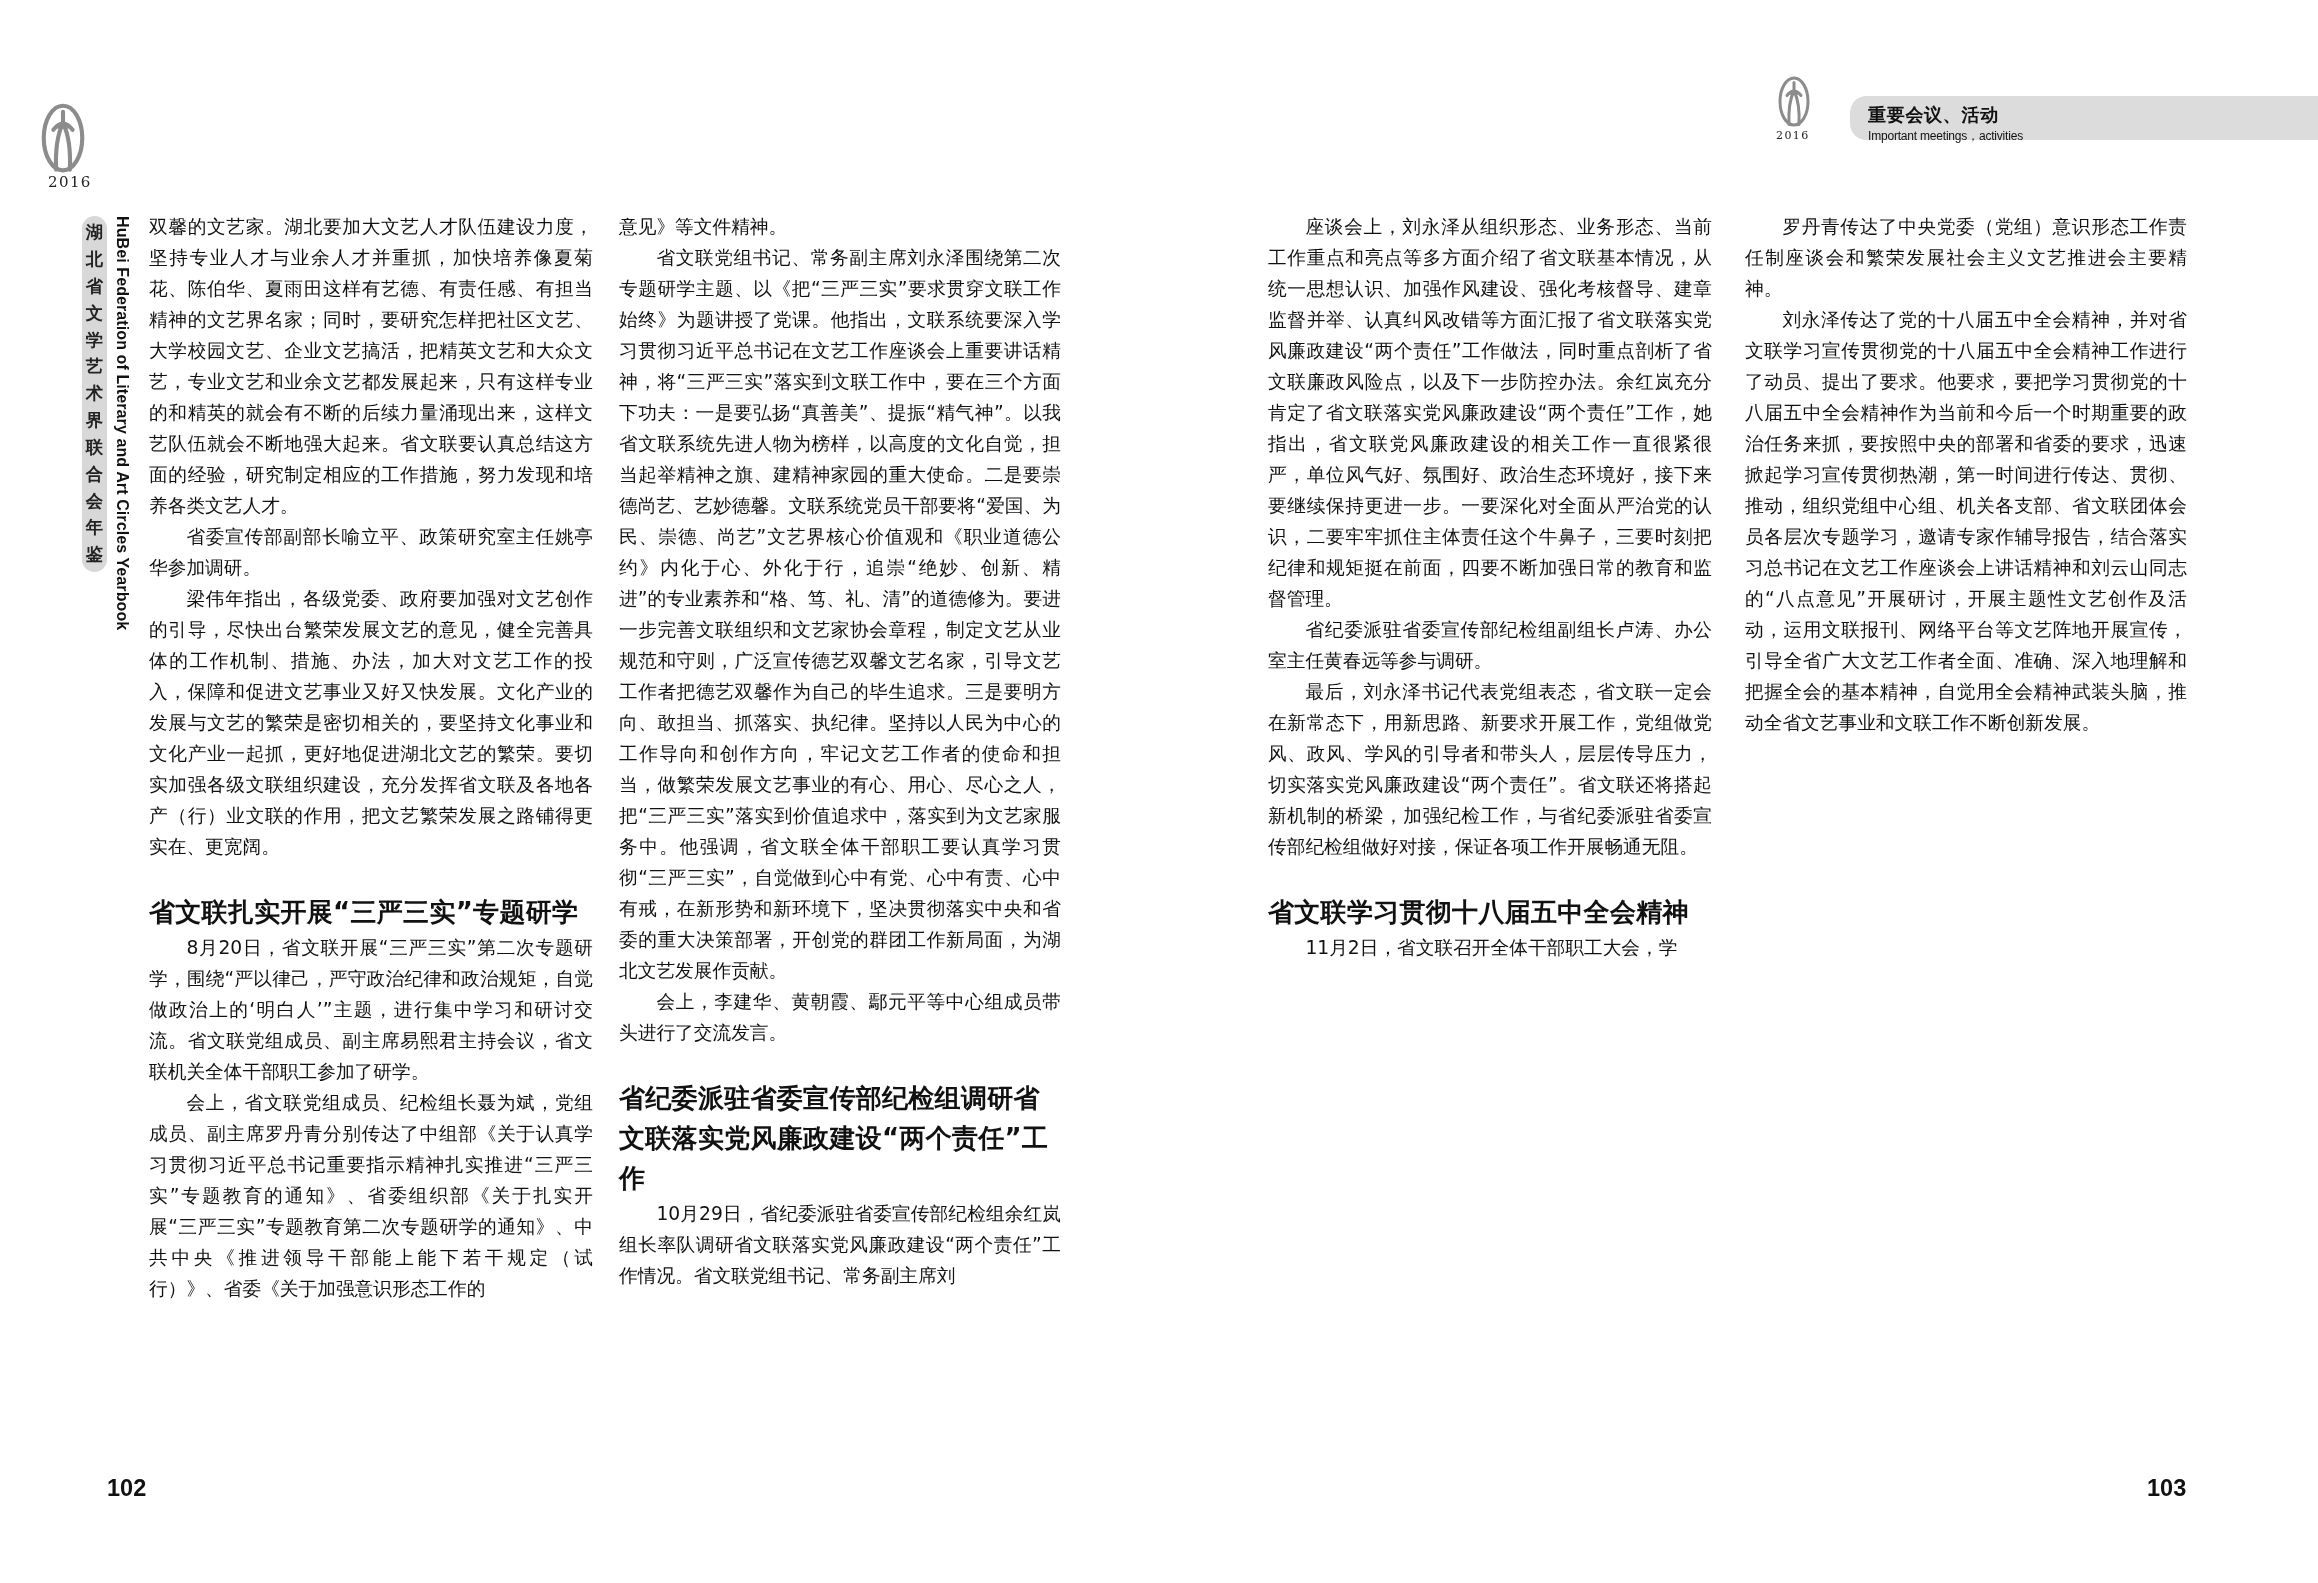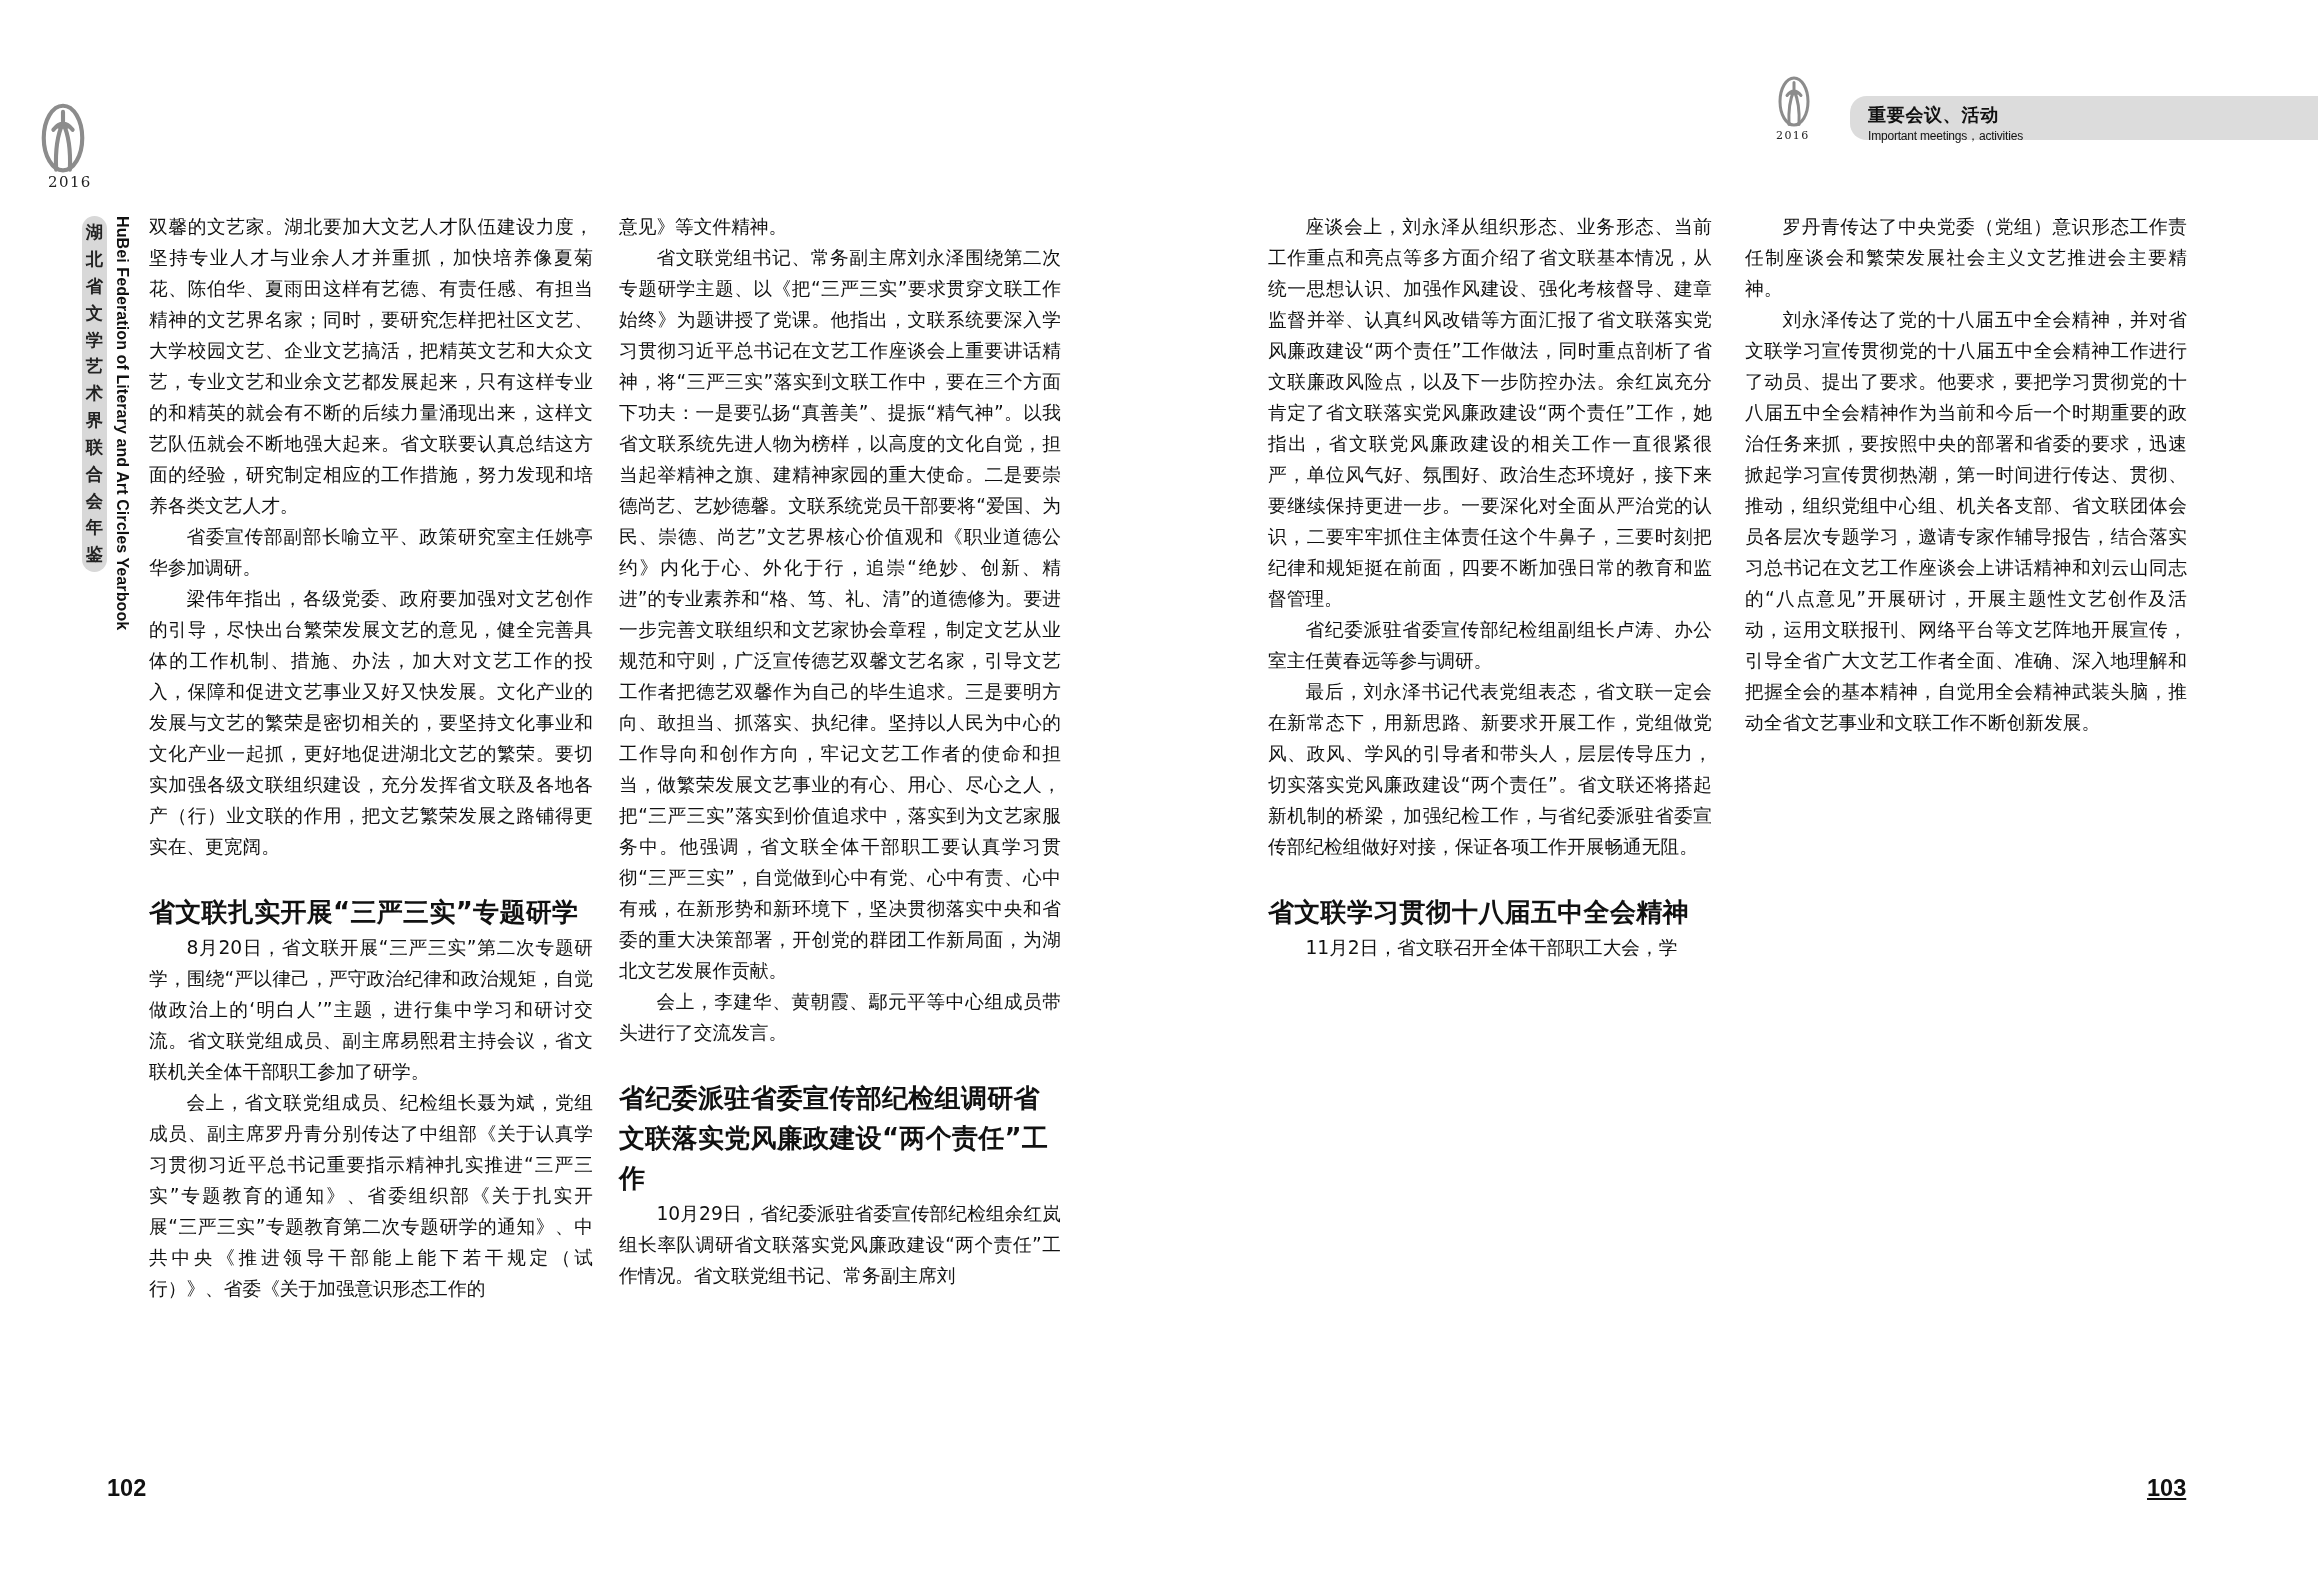--- a/index.html
+++ b/index.html
@@ -127,15 +127,15 @@
     <div class="gap"></div>
     <h2>省文联学习贯彻十八届五中全会精神</h2>
     <p>11月2日，省文联召开全体干部职工大会，学</p>
   </div>
 
   <div class="col" id="col-4">
     <p>罗丹青传达了中央党委（党组）意识形态工作责任制座谈会和繁荣发展社会主义文艺推进会主要精神。</p>
     <p>刘永泽传达了党的十八届五中全会精神，并对省文联学习宣传贯彻党的十八届五中全会精神工作进行了动员、提出了要求。他要求，要把学习贯彻党的十八届五中全会精神作为当前和今后一个时期重要的政治任务来抓，要按照中央的部署和省委的要求，迅速掀起学习宣传贯彻热潮，第一时间进行传达、贯彻、推动，组织党组中心组、机关各支部、省文联团体会员各层次专题学习，邀请专家作辅导报告，结合落实习总书记在文艺工作座谈会上讲话精神和刘云山同志的“八点意见”开展研讨，开展主题性文艺创作及活动，运用文联报刊、网络平台等文艺阵地开展宣传，引导全省广大文艺工作者全面、准确、深入地理解和把握全会的基本精神，自觉用全会精神武装头脑，推动全省文艺事业和文联工作不断创新发展。</p>
   </div>
 
-  <div class="pagenum" style="left:988px;text-decoration:underline;">103</div>
+  <div class="pagenum" style="left:988px;">103</div>
 </div>
 
 
 </body></html>

